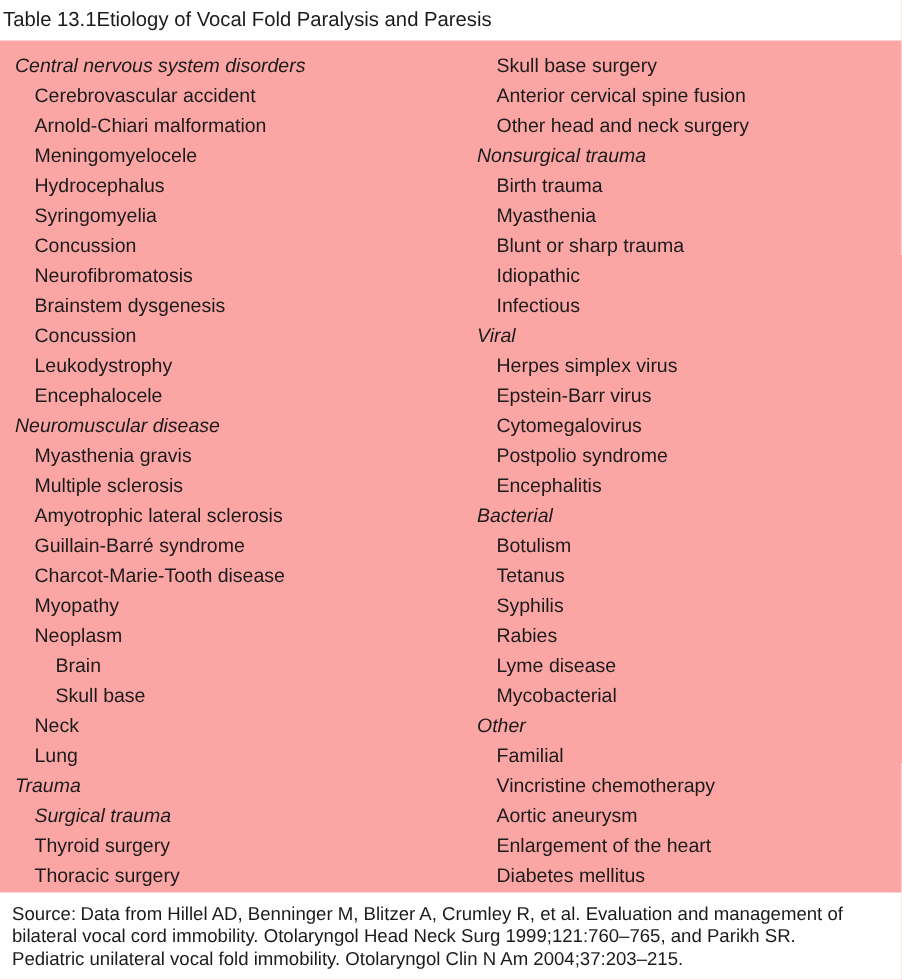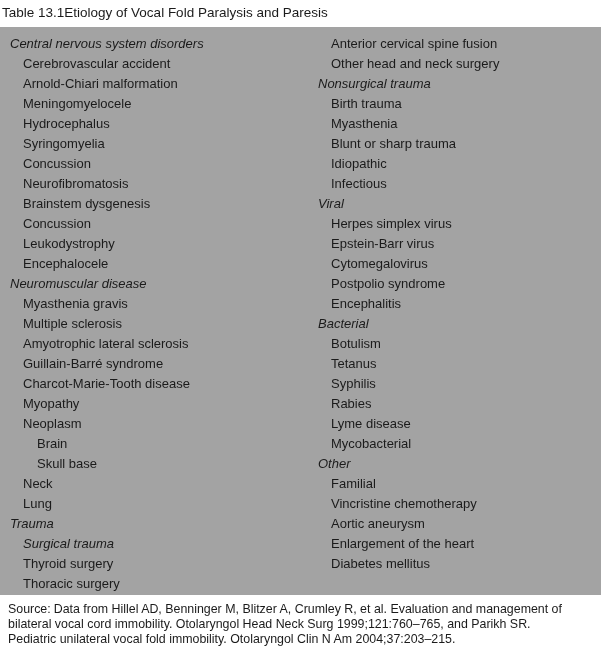--- a/index.html
+++ b/index.html
@@ -60,21 +60,21 @@
 </style>
 </head>
 <body style="color: rgb(27, 27, 27);">
 
 <div class="page">
 
   <div class="title">
     <span class="title-label">Table 13.1</span><span class="title-text">Etiology of Vocal Fold Paralysis and Paresis</span>
   </div>
 
-  <div class="panel" style="background: #a3a3a3;">
+  <div class="panel" style="background: #fca5a5;">
     <div class="col col-left" id="col-left">
         <div class="row indent-0 italic">Central nervous system disorders</div>
         <div class="row indent-1">Cerebrovascular accident</div>
         <div class="row indent-1">Arnold-Chiari malformation</div>
         <div class="row indent-1">Meningomyelocele</div>
         <div class="row indent-1">Hydrocephalus</div>
         <div class="row indent-1">Syringomyelia</div>
         <div class="row indent-1">Concussion</div>
         <div class="row indent-1">Neurofibromatosis</div>
         <div class="row indent-1">Brainstem dysgenesis</div>
@@ -92,20 +92,21 @@
         <div class="row indent-2">Brain</div>
         <div class="row indent-2">Skull base</div>
         <div class="row indent-1">Neck</div>
         <div class="row indent-1">Lung</div>
         <div class="row indent-0 italic">Trauma</div>
         <div class="row indent-1 italic">Surgical trauma</div>
         <div class="row indent-1">Thyroid surgery</div>
         <div class="row indent-1">Thoracic surgery</div>
       </div>
     <div class="col col-right" id="col-right">
+        <div class="row indent-1">Skull base surgery</div>
         <div class="row indent-1">Anterior cervical spine fusion</div>
         <div class="row indent-1">Other head and neck surgery</div>
         <div class="row indent-0 italic">Nonsurgical trauma</div>
         <div class="row indent-1">Birth trauma</div>
         <div class="row indent-1">Myasthenia</div>
         <div class="row indent-1">Blunt or sharp trauma</div>
         <div class="row indent-1">Idiopathic</div>
         <div class="row indent-1">Infectious</div>
         <div class="row indent-0 italic">Viral</div>
         <div class="row indent-1">Herpes simplex virus</div>

